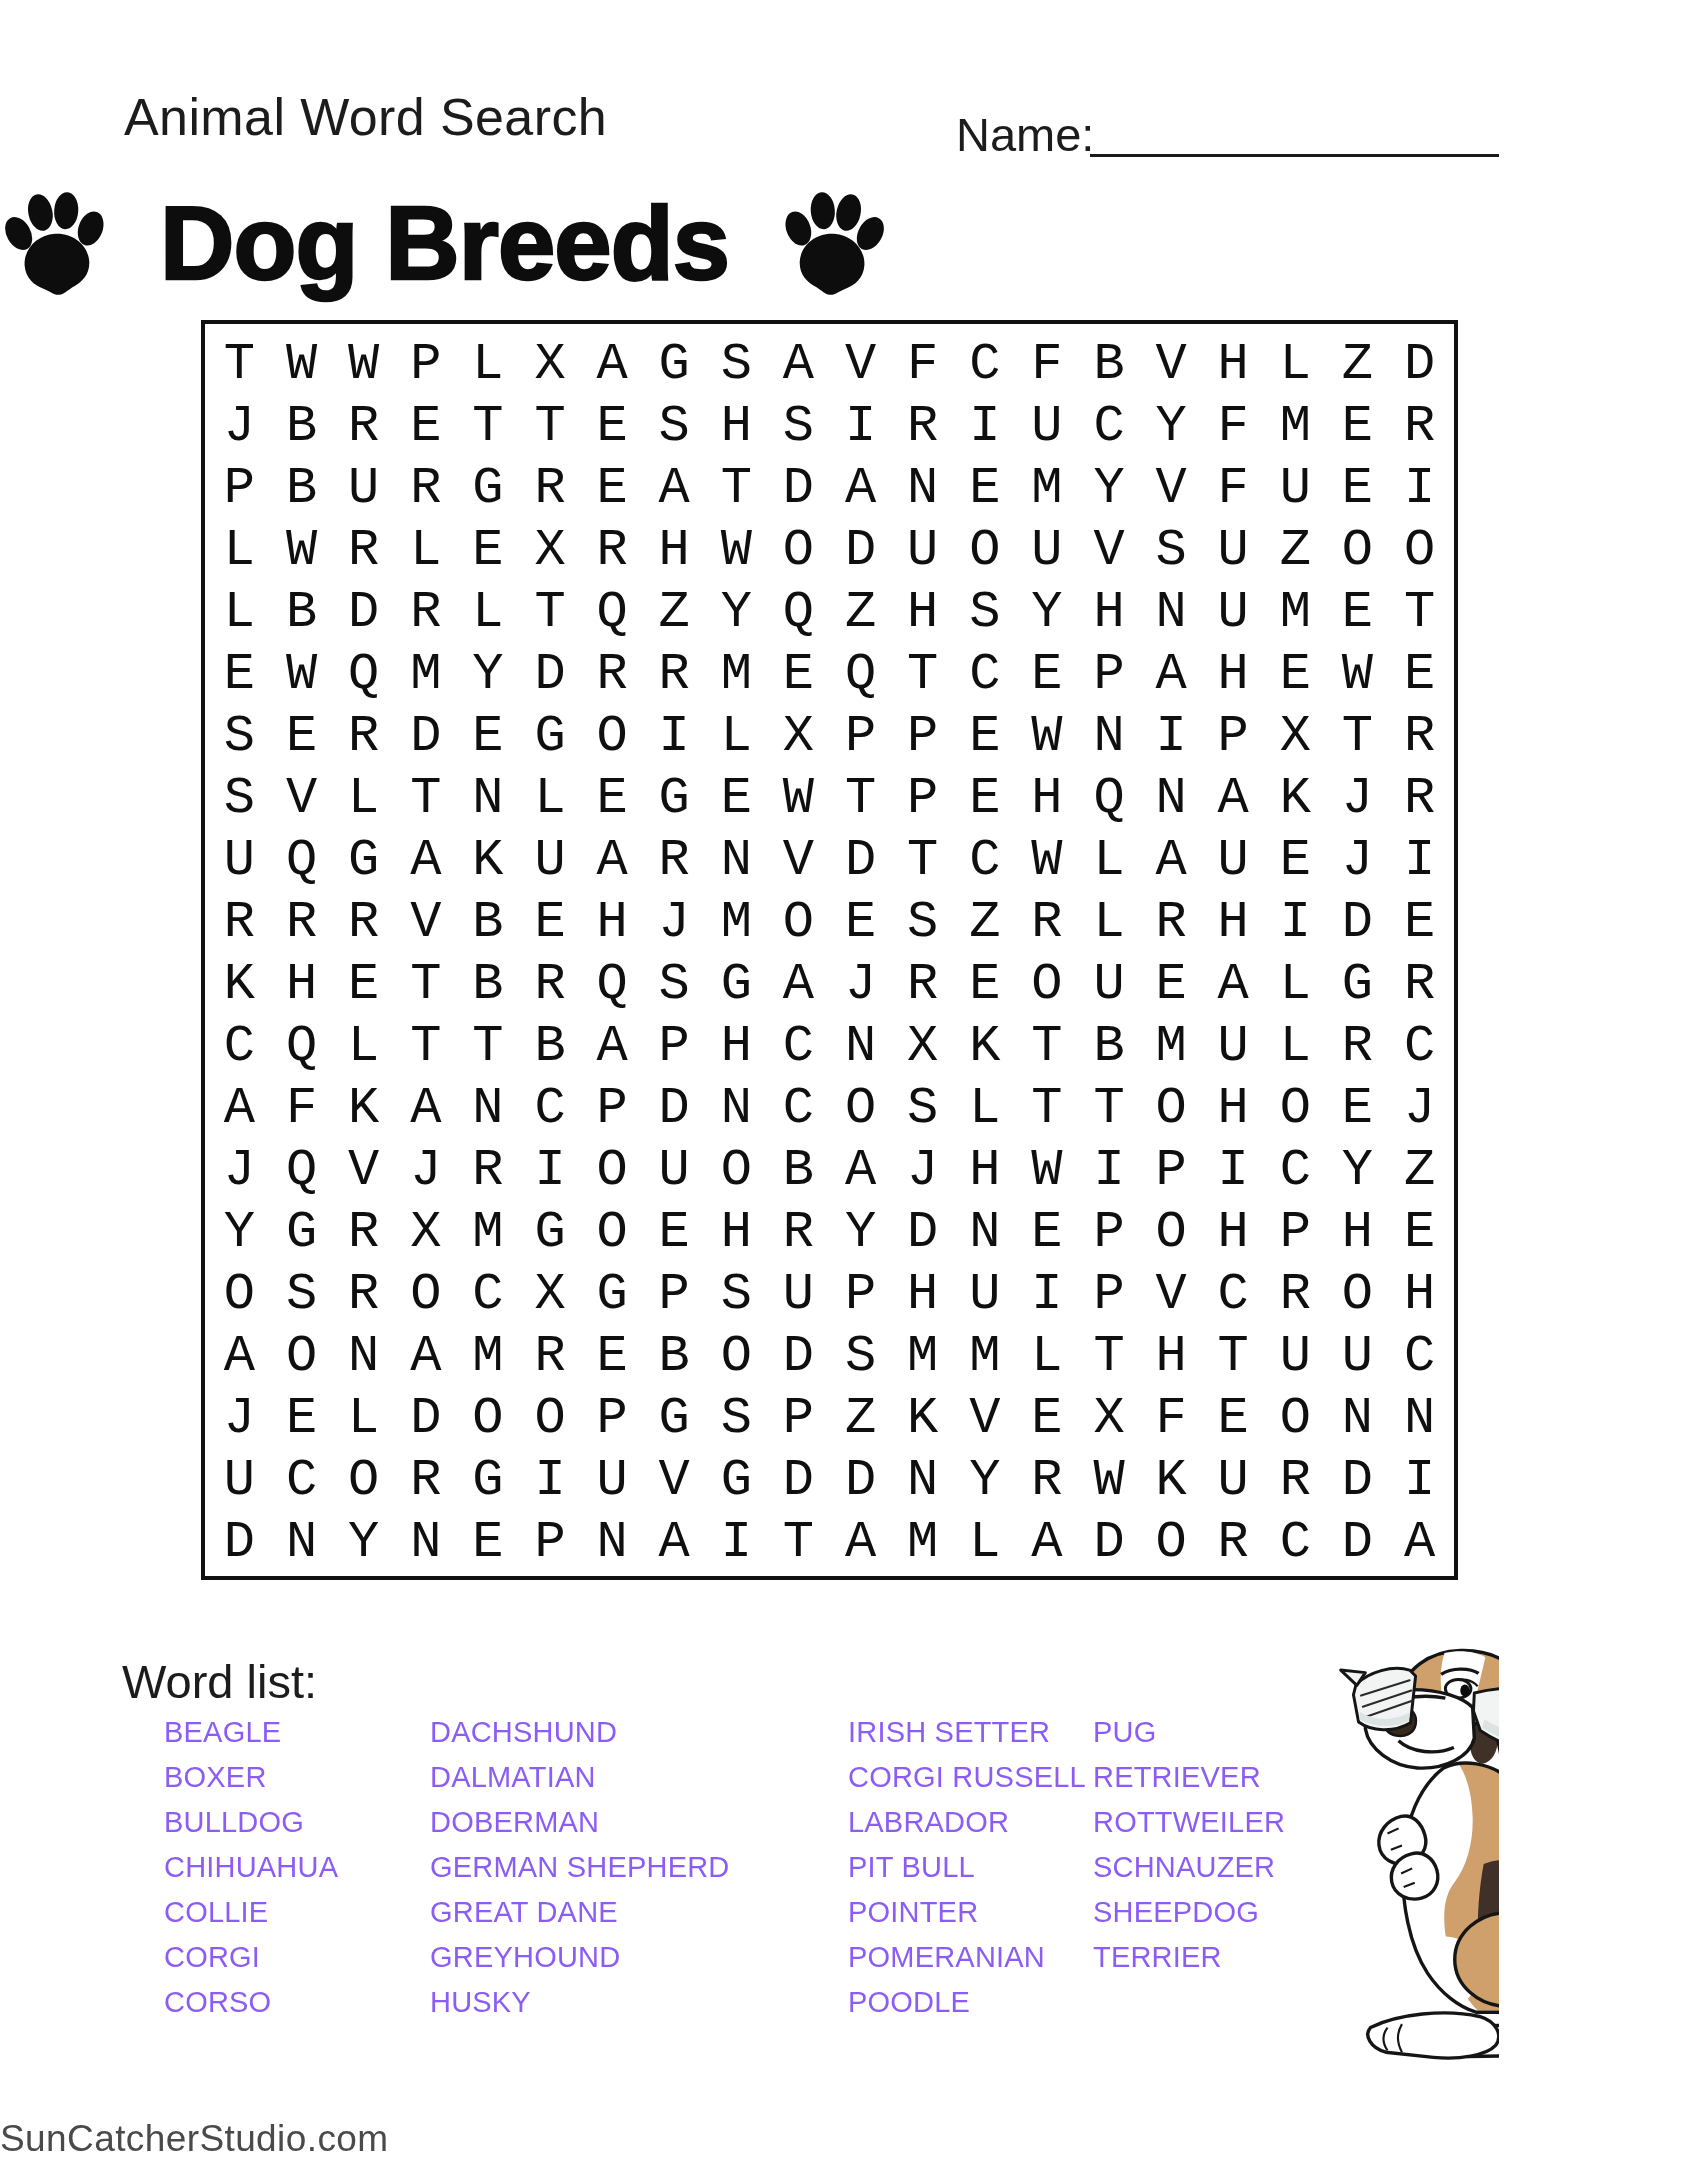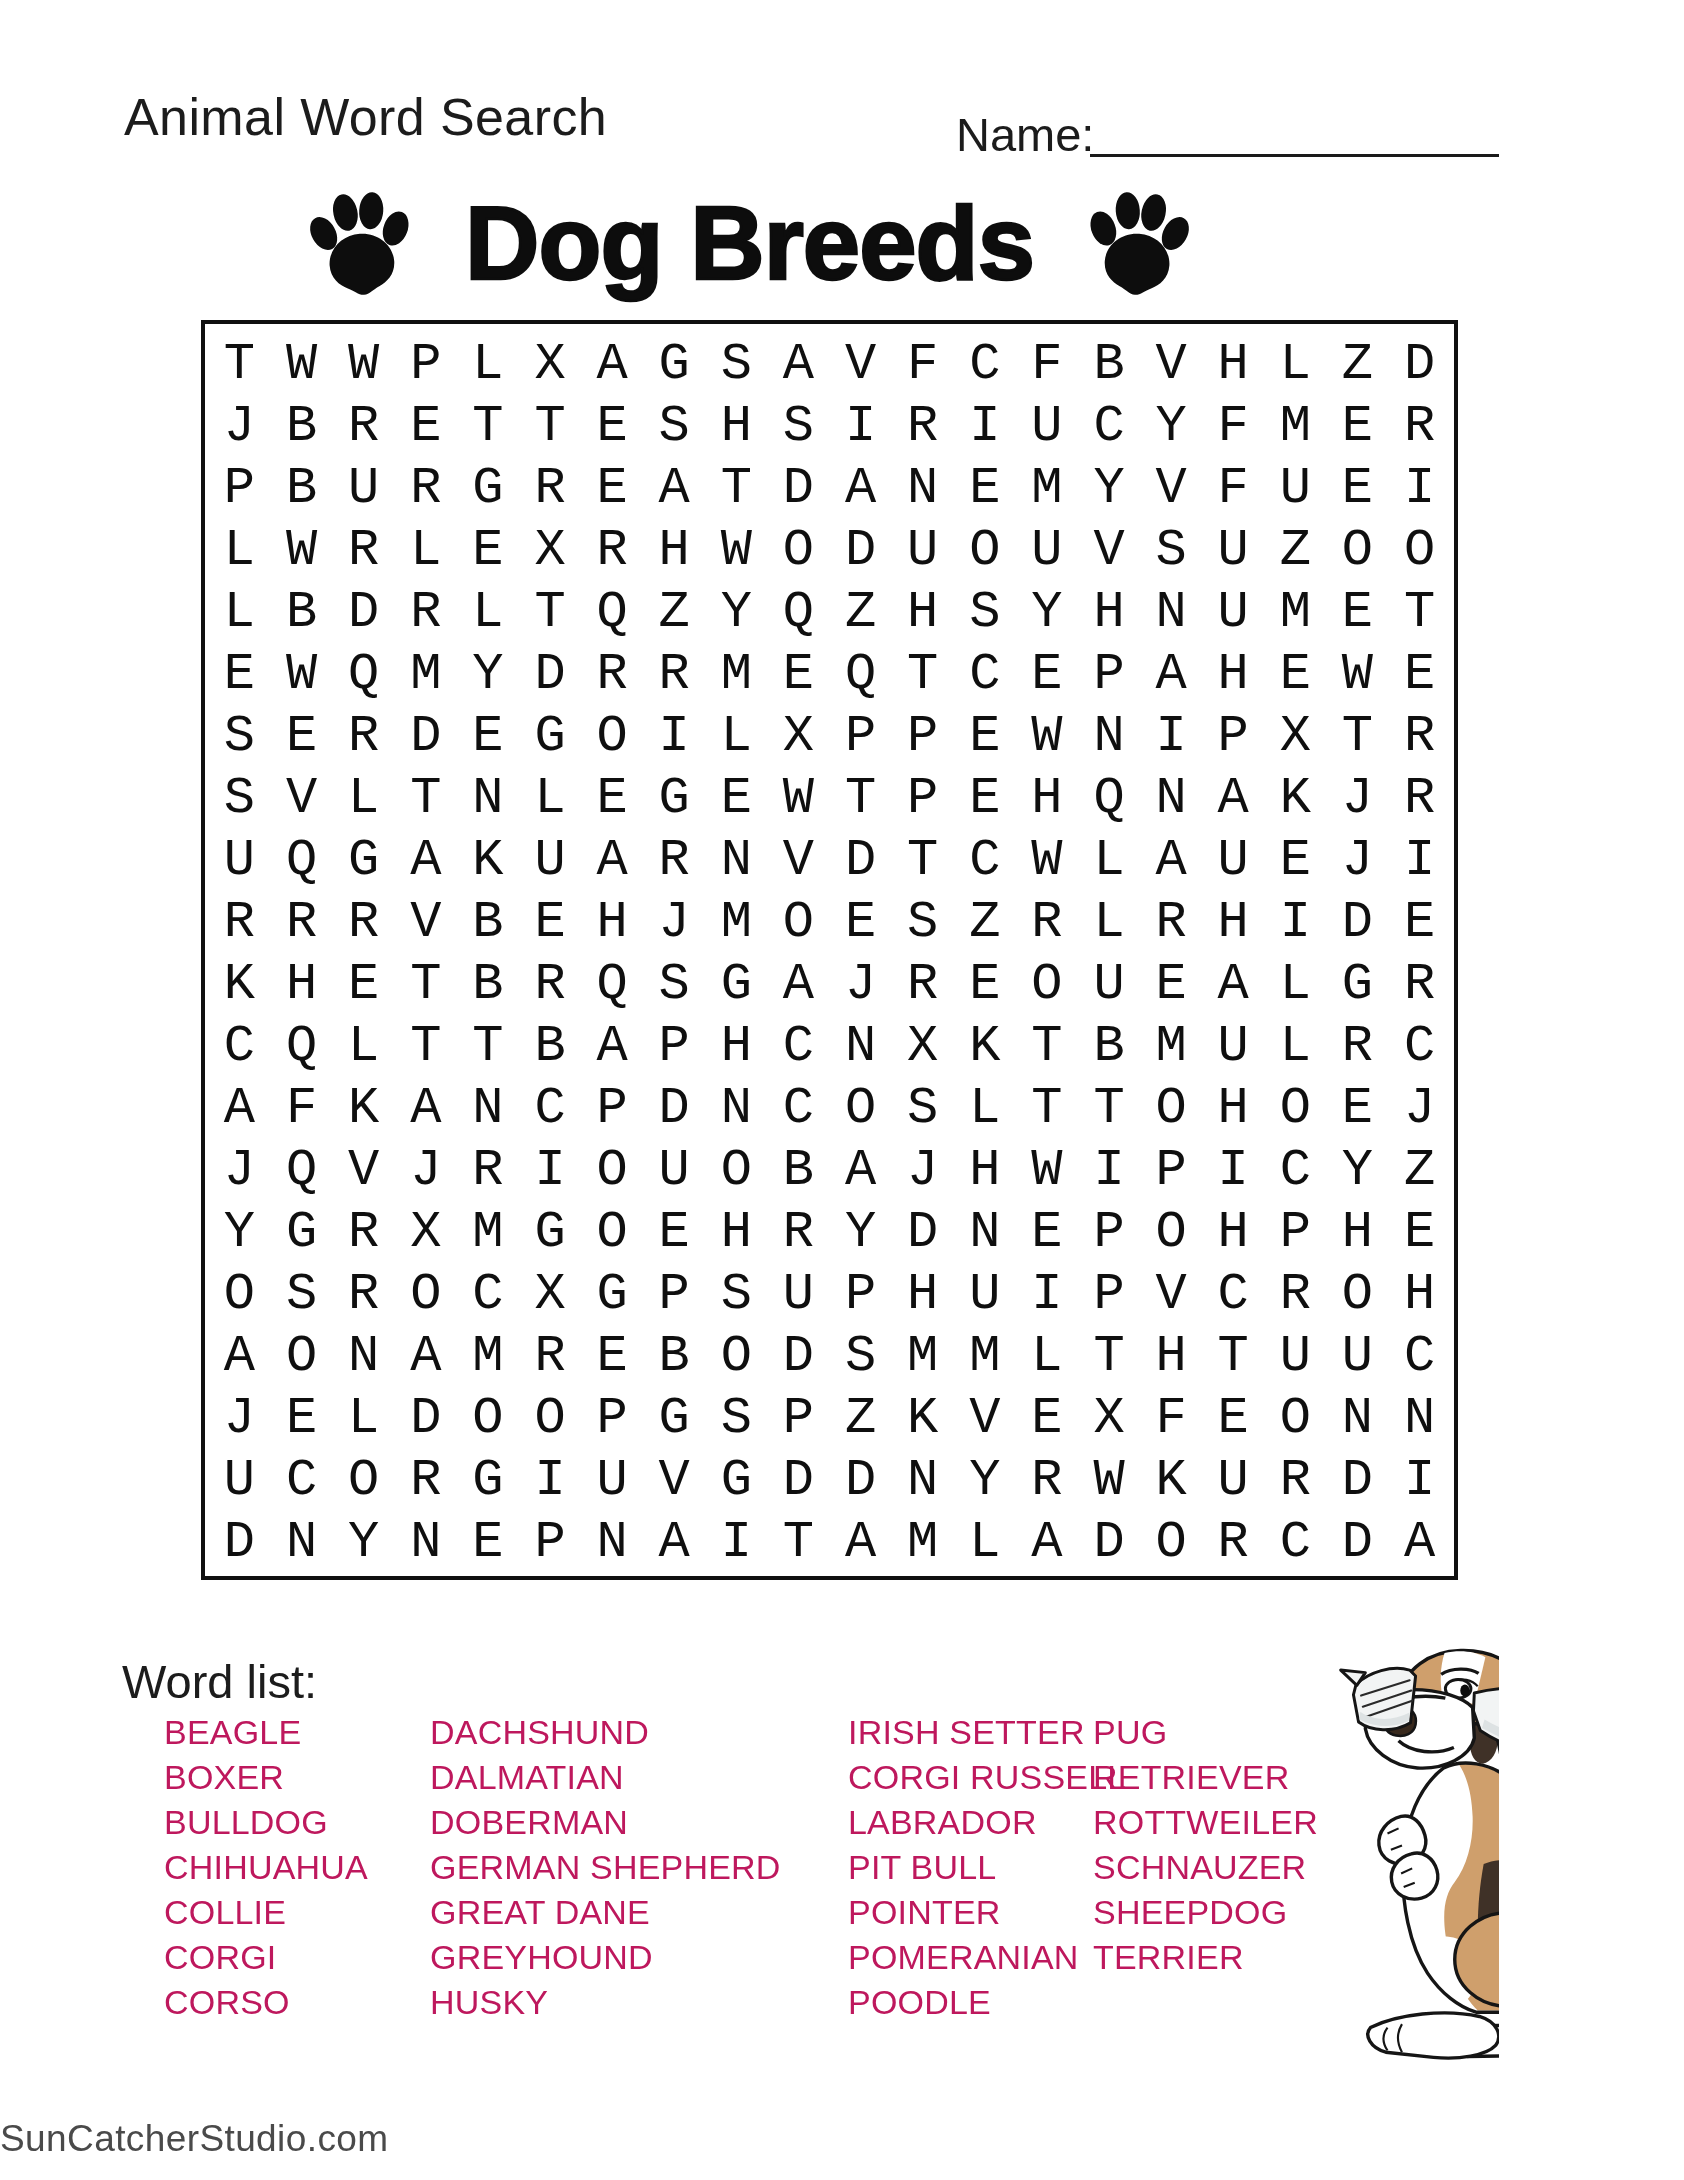--- a/index.html
+++ b/index.html
@@ -6,39 +6,39 @@
   html,body { background:#ffffff; }
   body { font-family:"Liberation Sans","DejaVu Sans",sans-serif; color:var(--ink,#151515); }
   .page { position:relative; width:1499px; height:2181px; background:#fff; overflow:hidden; }
 
   
   .worksheet-title { position:absolute; left:124px; top:87px; font-size:52px; font-weight:400; letter-spacing:0.4px; color:#1c1c1c; }
   .name-wrap { position:absolute; left:956px; top:107px; font-size:47px; font-weight:400; color:#1c1c1c; }
   .name-line { position:absolute; left:1090px; top:154px; width:426px; height:0; border-top:3.4px solid #1a1a1a; }
 
   
-  .title-row { position:absolute; left:0; top:187px; width:100%; display:flex; align-items:center; justify-content:center; gap:49px; }
+  .title-row { position:absolute; left:0; top:187px; width:100%; display:flex; align-items:center; gap:49px; }
   .puzzle-title { font-size:103px; font-weight:700; letter-spacing:-0.9px; color:#0d0d0d; -webkit-text-stroke:2.6px #0d0d0d; line-height:111px; }
   .paw { width:111px; height:112px; flex:0 0 auto; }
   .paw.left { transform:rotate(-4deg); }
   .paw.right { transform:rotate(4deg); }
 
   
   .grid-box { position:absolute; left:201px; top:320px; width:1257px; height:1260px;
               border:4.3px solid var(--grid-border,#101010);
               display:grid; grid-template-columns:repeat(20,1fr); grid-auto-rows:62px;
               padding:9.4px 3.4px 0 3.4px; }
   .grid-cell { display:flex; align-items:center; justify-content:center;
                font-family:"Liberation Mono","DejaVu Sans Mono",monospace;
                font-size:52px; font-weight:400; color:#0f0f0f; }
 
   
   .wordlist-heading { position:absolute; left:122px; top:1654px; font-size:47px; font-weight:400; color:#1c1c1c; }
   .word-col { position:absolute; top:1710px; list-style:none; }
-  .word-col li { height:45px; display:flex; align-items:center; font-size:34px; letter-spacing:0.2px; color:#be185d; white-space:nowrap; }
+  .word-col li { height:45px; display:flex; align-items:center; font-size:29px; letter-spacing:0.2px; color:#8b5cf6; white-space:nowrap; }
   .word-col.c0 { left:164px; }
   .word-col.c1 { left:430px; }
   .word-col.c2 { left:809px;margin-left:39px; }
   .word-col.c3 { left:1093px; }
 
   
   .footer { position:absolute; left:0; top:2118px; width:100%; text-align:left;
             font-size:37px; color:var(--footer-text,#4a4a4a); letter-spacing:0.4px; }
 
   

